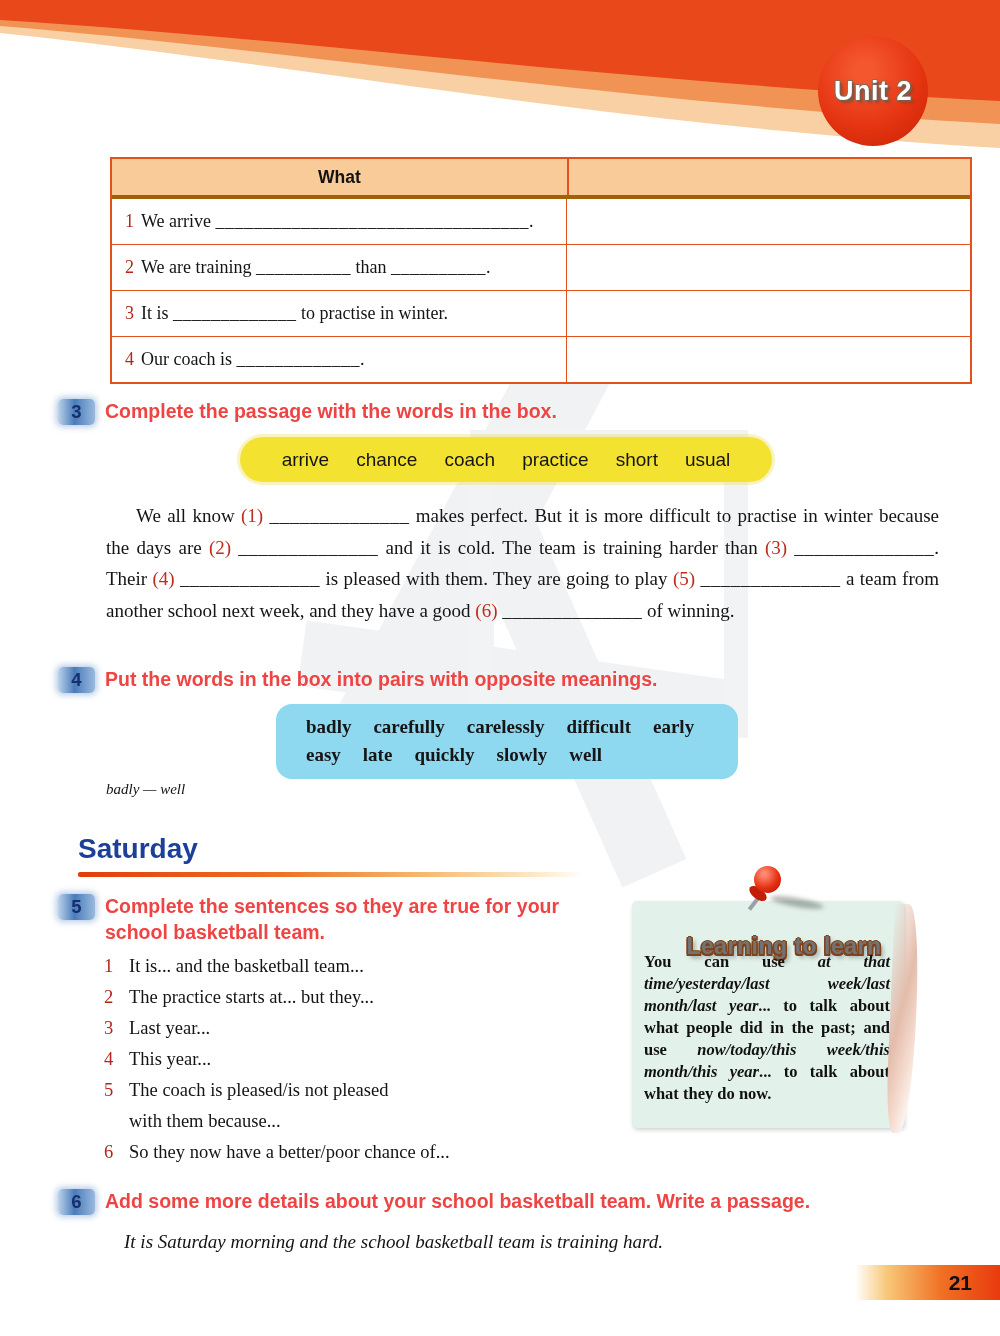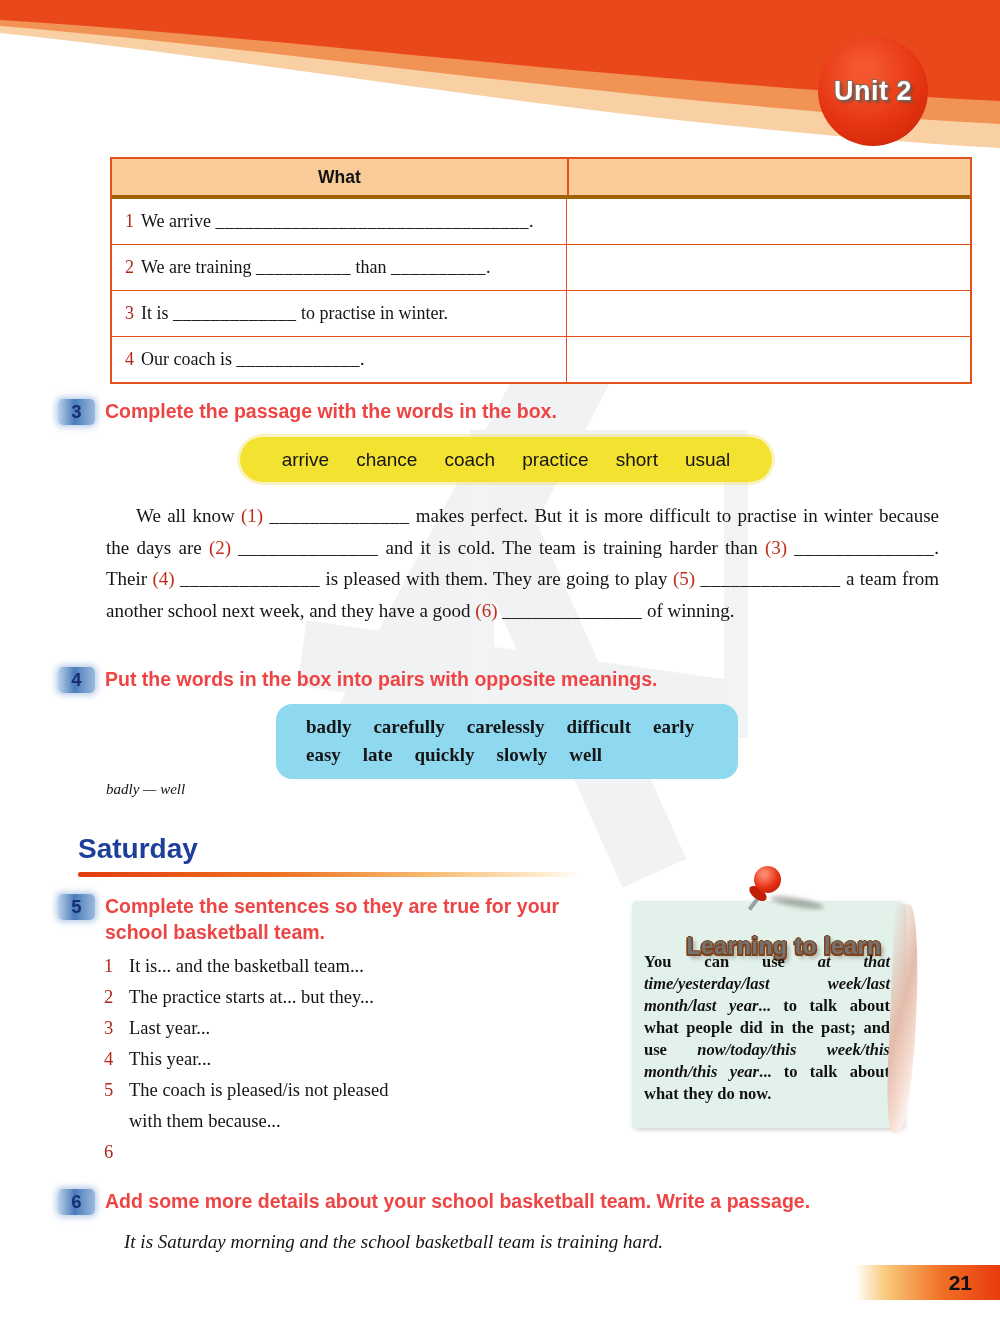--- a/index.html
+++ b/index.html
@@ -228,20 +228,21 @@
       <div class="list-item">
         <span class="item-num">4</span>
         <span class="item-text">This year...</span>
       </div>
       <div class="list-item">
         <span class="item-num">5</span>
         <span class="item-text">The coach is pleased/is not pleased<br>with them because...</span>
       </div>
       <div class="list-item">
         <span class="item-num">6</span>
+        <span class="item-text">So they now have a better/poor chance of...</span>
       </div>
     </div>
 
   <div class="note">
     <h3 class="note-title">Learning to learn</h3>
     <p class="note-body"><span class="seg-text">You can use </span><span class="seg-italic">at that time/yesterday/last week/last month/last year</span><span class="seg-text">... to talk about what people did in the past; and use </span><span class="seg-italic">now/today/this week/this month/this year</span><span class="seg-text">... to talk about what they do now.</span></p>
   </div>
   <div class="pin">
     <span class="pin-shadow"></span>
     <span class="pin-needle"></span>

